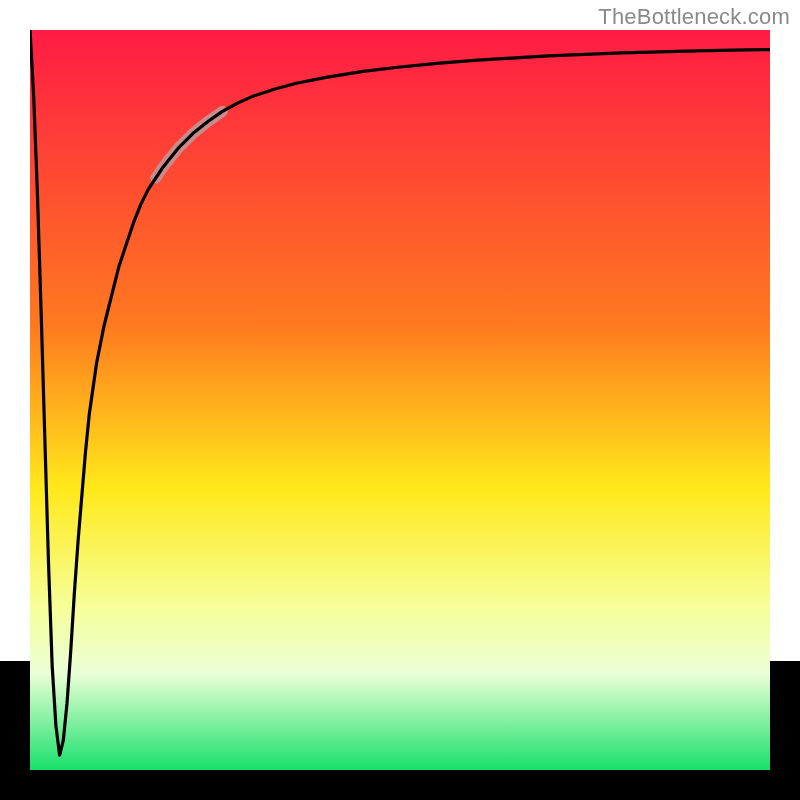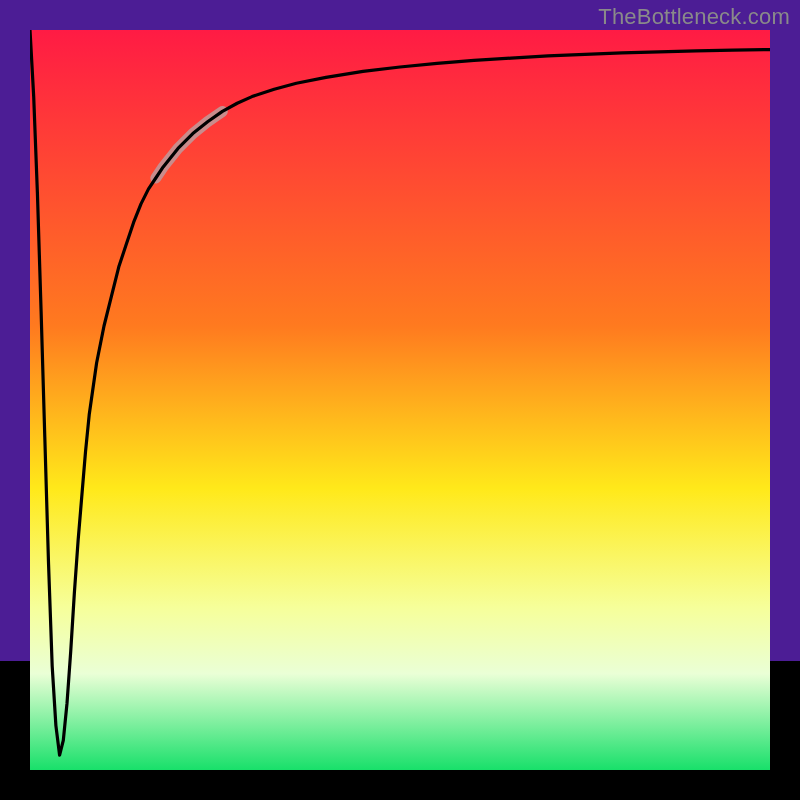--- a/index.html
+++ b/index.html
@@ -8,21 +8,21 @@
     width: 800px;
     height: 800px;
     overflow: hidden;
     background: #000;
     font-family: Arial, Helvetica, sans-serif;
   }
   .frame {
     position: relative;
     width: 800px;
     height: 661px;
-    background: #4c1d95;
+    background: #ffffff;
   }
   .plot-area {
     position: absolute;
     left: 30px;
     top: 30px;
     width: 740px;
     height: 740px;
     overflow: hidden;
   }
   .watermark {

